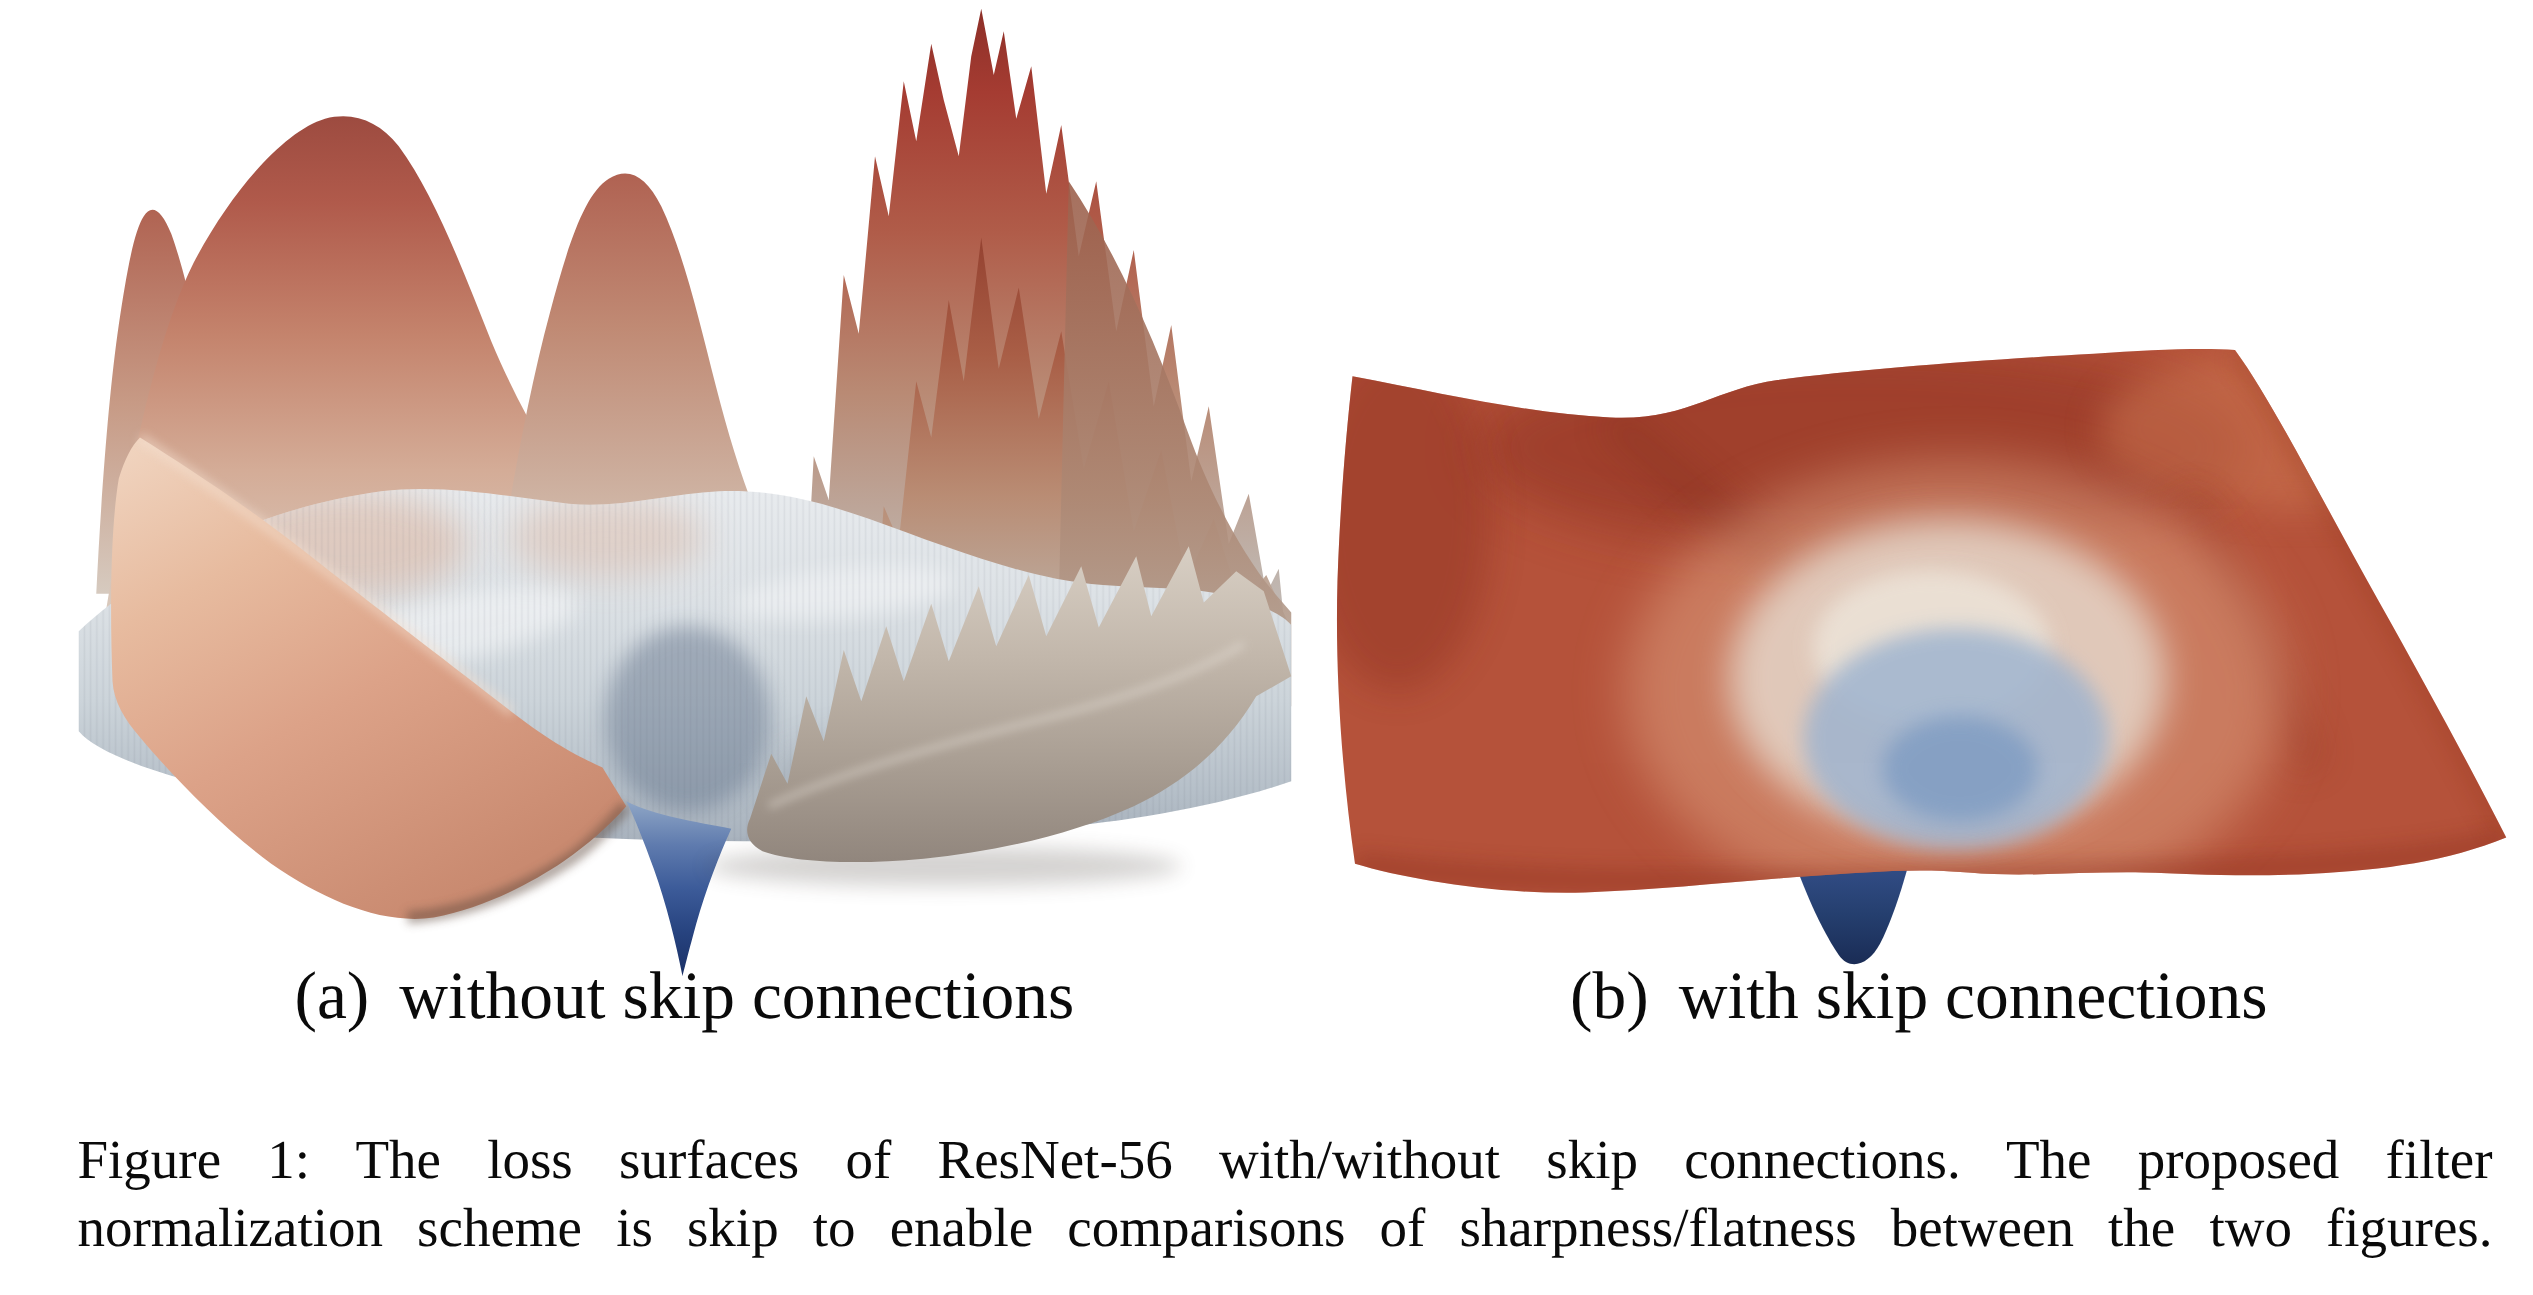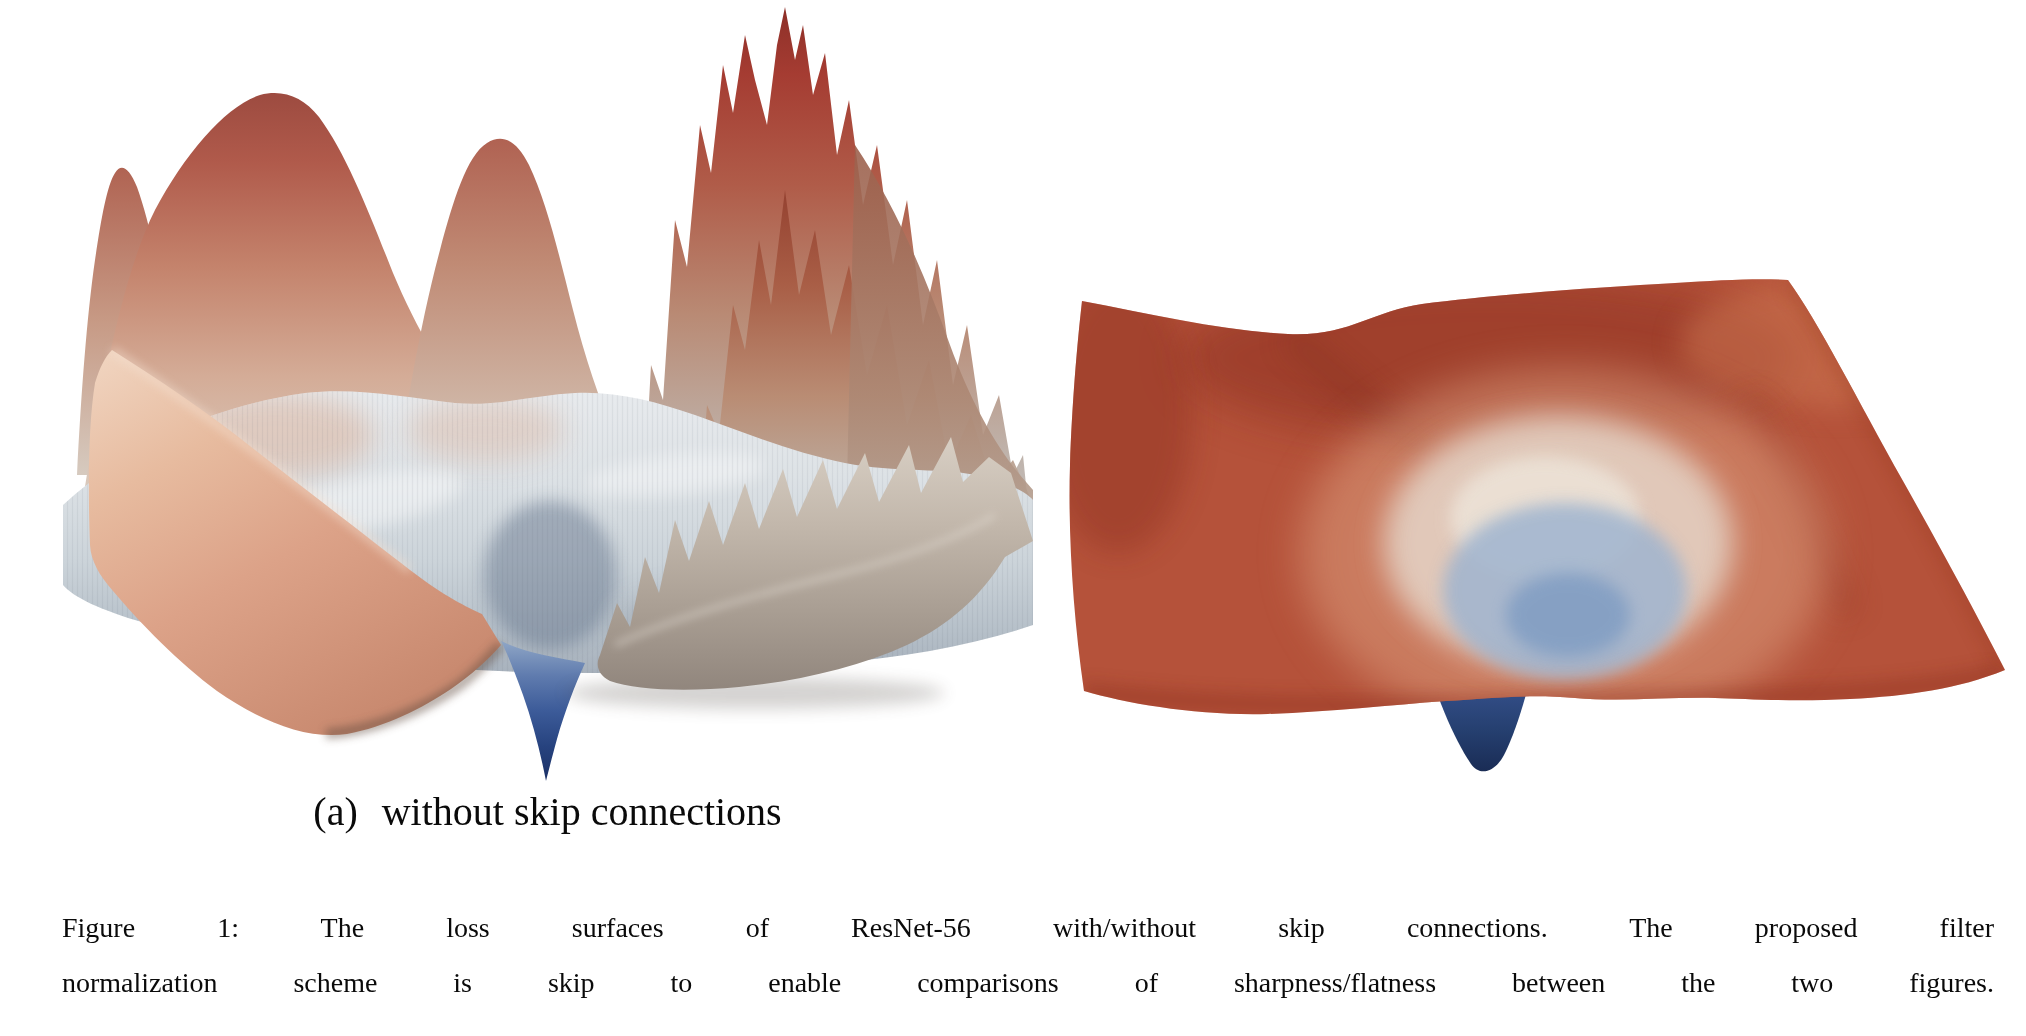--- a/index.html
+++ b/index.html
@@ -10,36 +10,36 @@
     background: #ffffff;
     font-family: "Liberation Serif", "DejaVu Serif", serif;
     color: #0a0a0a;
     overflow: hidden;
   }
   .surface-svg { position: absolute; display: block; }
   #surface-a { left: 55px; top: 5px; }
   #surface-b { left: 1060px; top: 183px; }
   .subcaption {
     position: absolute;
-    top: 788px;
+    top: 764px;
     text-align: center;
-    font-size: 40px;
+    font-size: 54px;
     line-height: 1.2;
     color: #0a0a0a;
     white-space: nowrap;
   }
   #subcaption-a { left: 55px;  width: 985px; }
   #subcaption-b { left: 1060px; width: 950px; }
   .subcaption .prefix { margin-right: 24px; }
   .caption {
     position: absolute;
     left: 62px;
     top: 900px;
     width: 1932px;
-    font-size: 28px;
+    font-size: 44px;
     line-height: 55px;
   }
   .caption .cap-line {
     text-align: justify;
     text-align-last: justify;
   }
 </style>
 </head>
 <body>
 
@@ -206,19 +206,22 @@
         <ellipse cx="508" cy="432" rx="62" ry="42" fill="#7e9bc2" opacity="0.8" filter="url(#fb8)"></ellipse>
         <path fill="none" stroke="#8a2f1e" stroke-width="18" opacity="0.4" filter="url(#fb8)" d="M 24 508 C 210 532 430 520 620 516 C 770 513 900 505 945 487"></path>
         <path fill="none" stroke="#97371f" stroke-width="14" opacity="0.35" filter="url(#fb8)" d="M 730 100 C 762 145 802 225 846 302 C 882 366 916 430 944 485"></path>
       </g>
     </g>
   </svg>
 
   <div class="subcaption" id="subcaption-a">
     <span class="prefix">(a)</span><span>without skip connections</span>
   </div>
+  <div class="subcaption" id="subcaption-b">
+    <span class="prefix">(b)</span><span>with skip connections</span>
+  </div>
 
   <div class="caption">
     <div class="cap-line">Figure 1: The loss surfaces of ResNet-56 with/without skip connections. The proposed filter</div>
     <div class="cap-line">normalization scheme is skip to enable comparisons of sharpness/flatness between the two figures.</div>
   </div>
 
 </div>
 
 </body></html>

